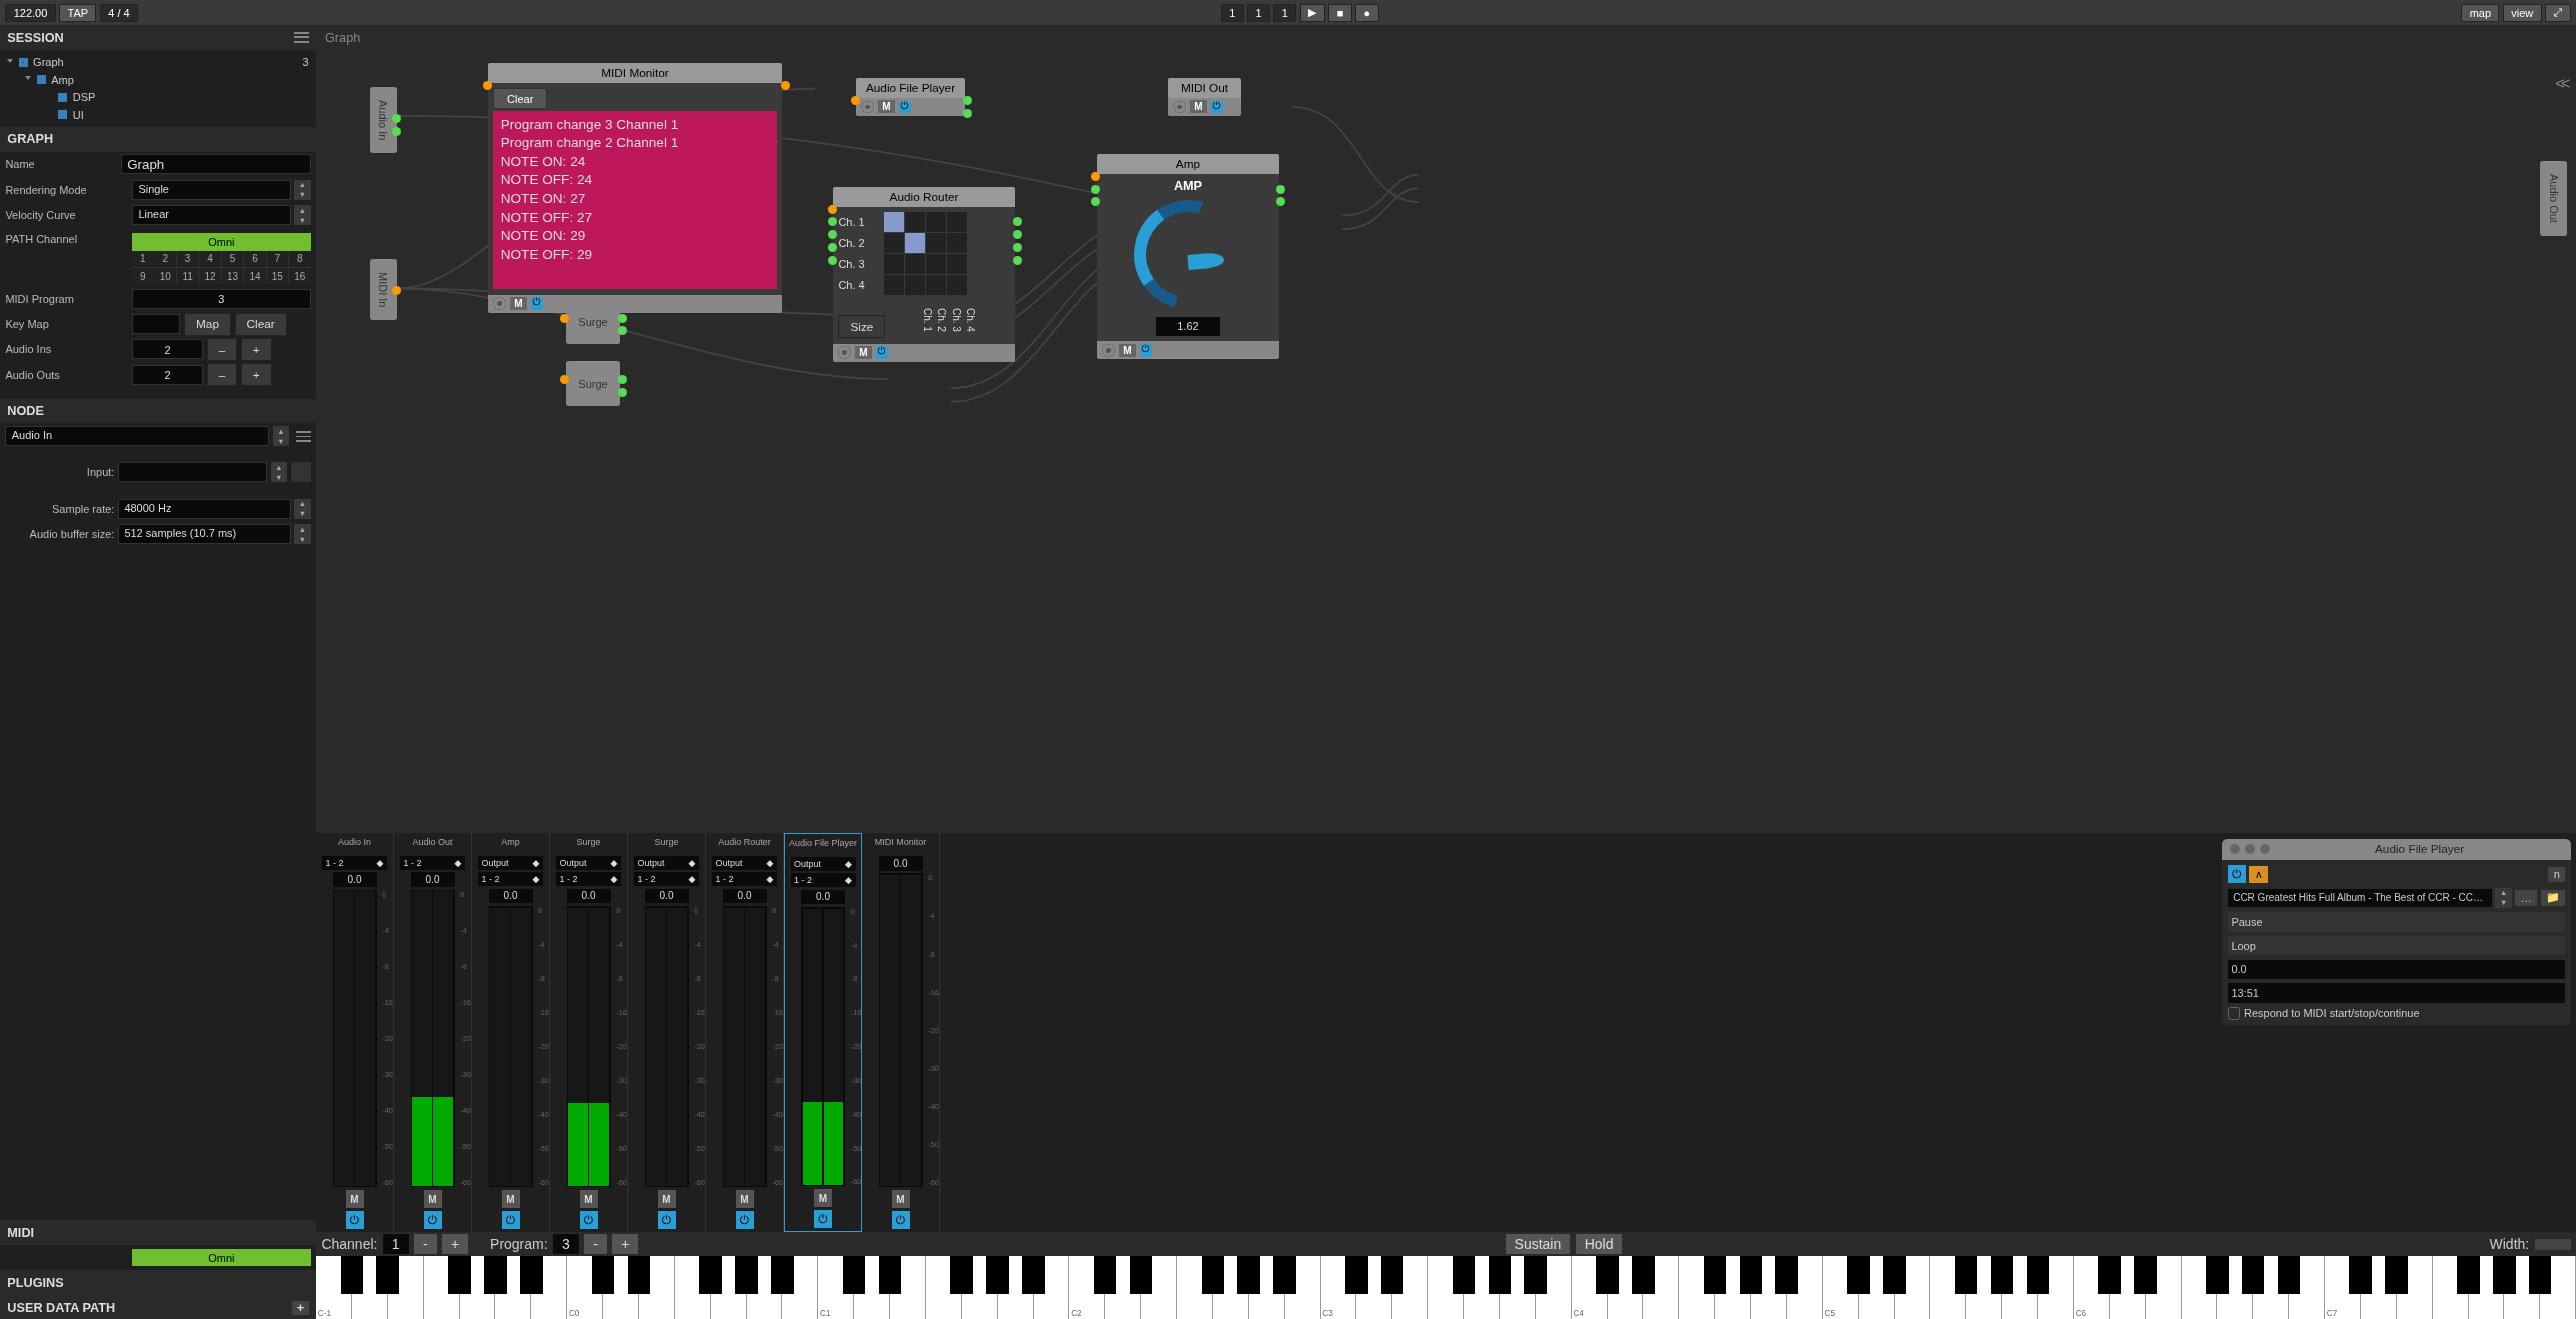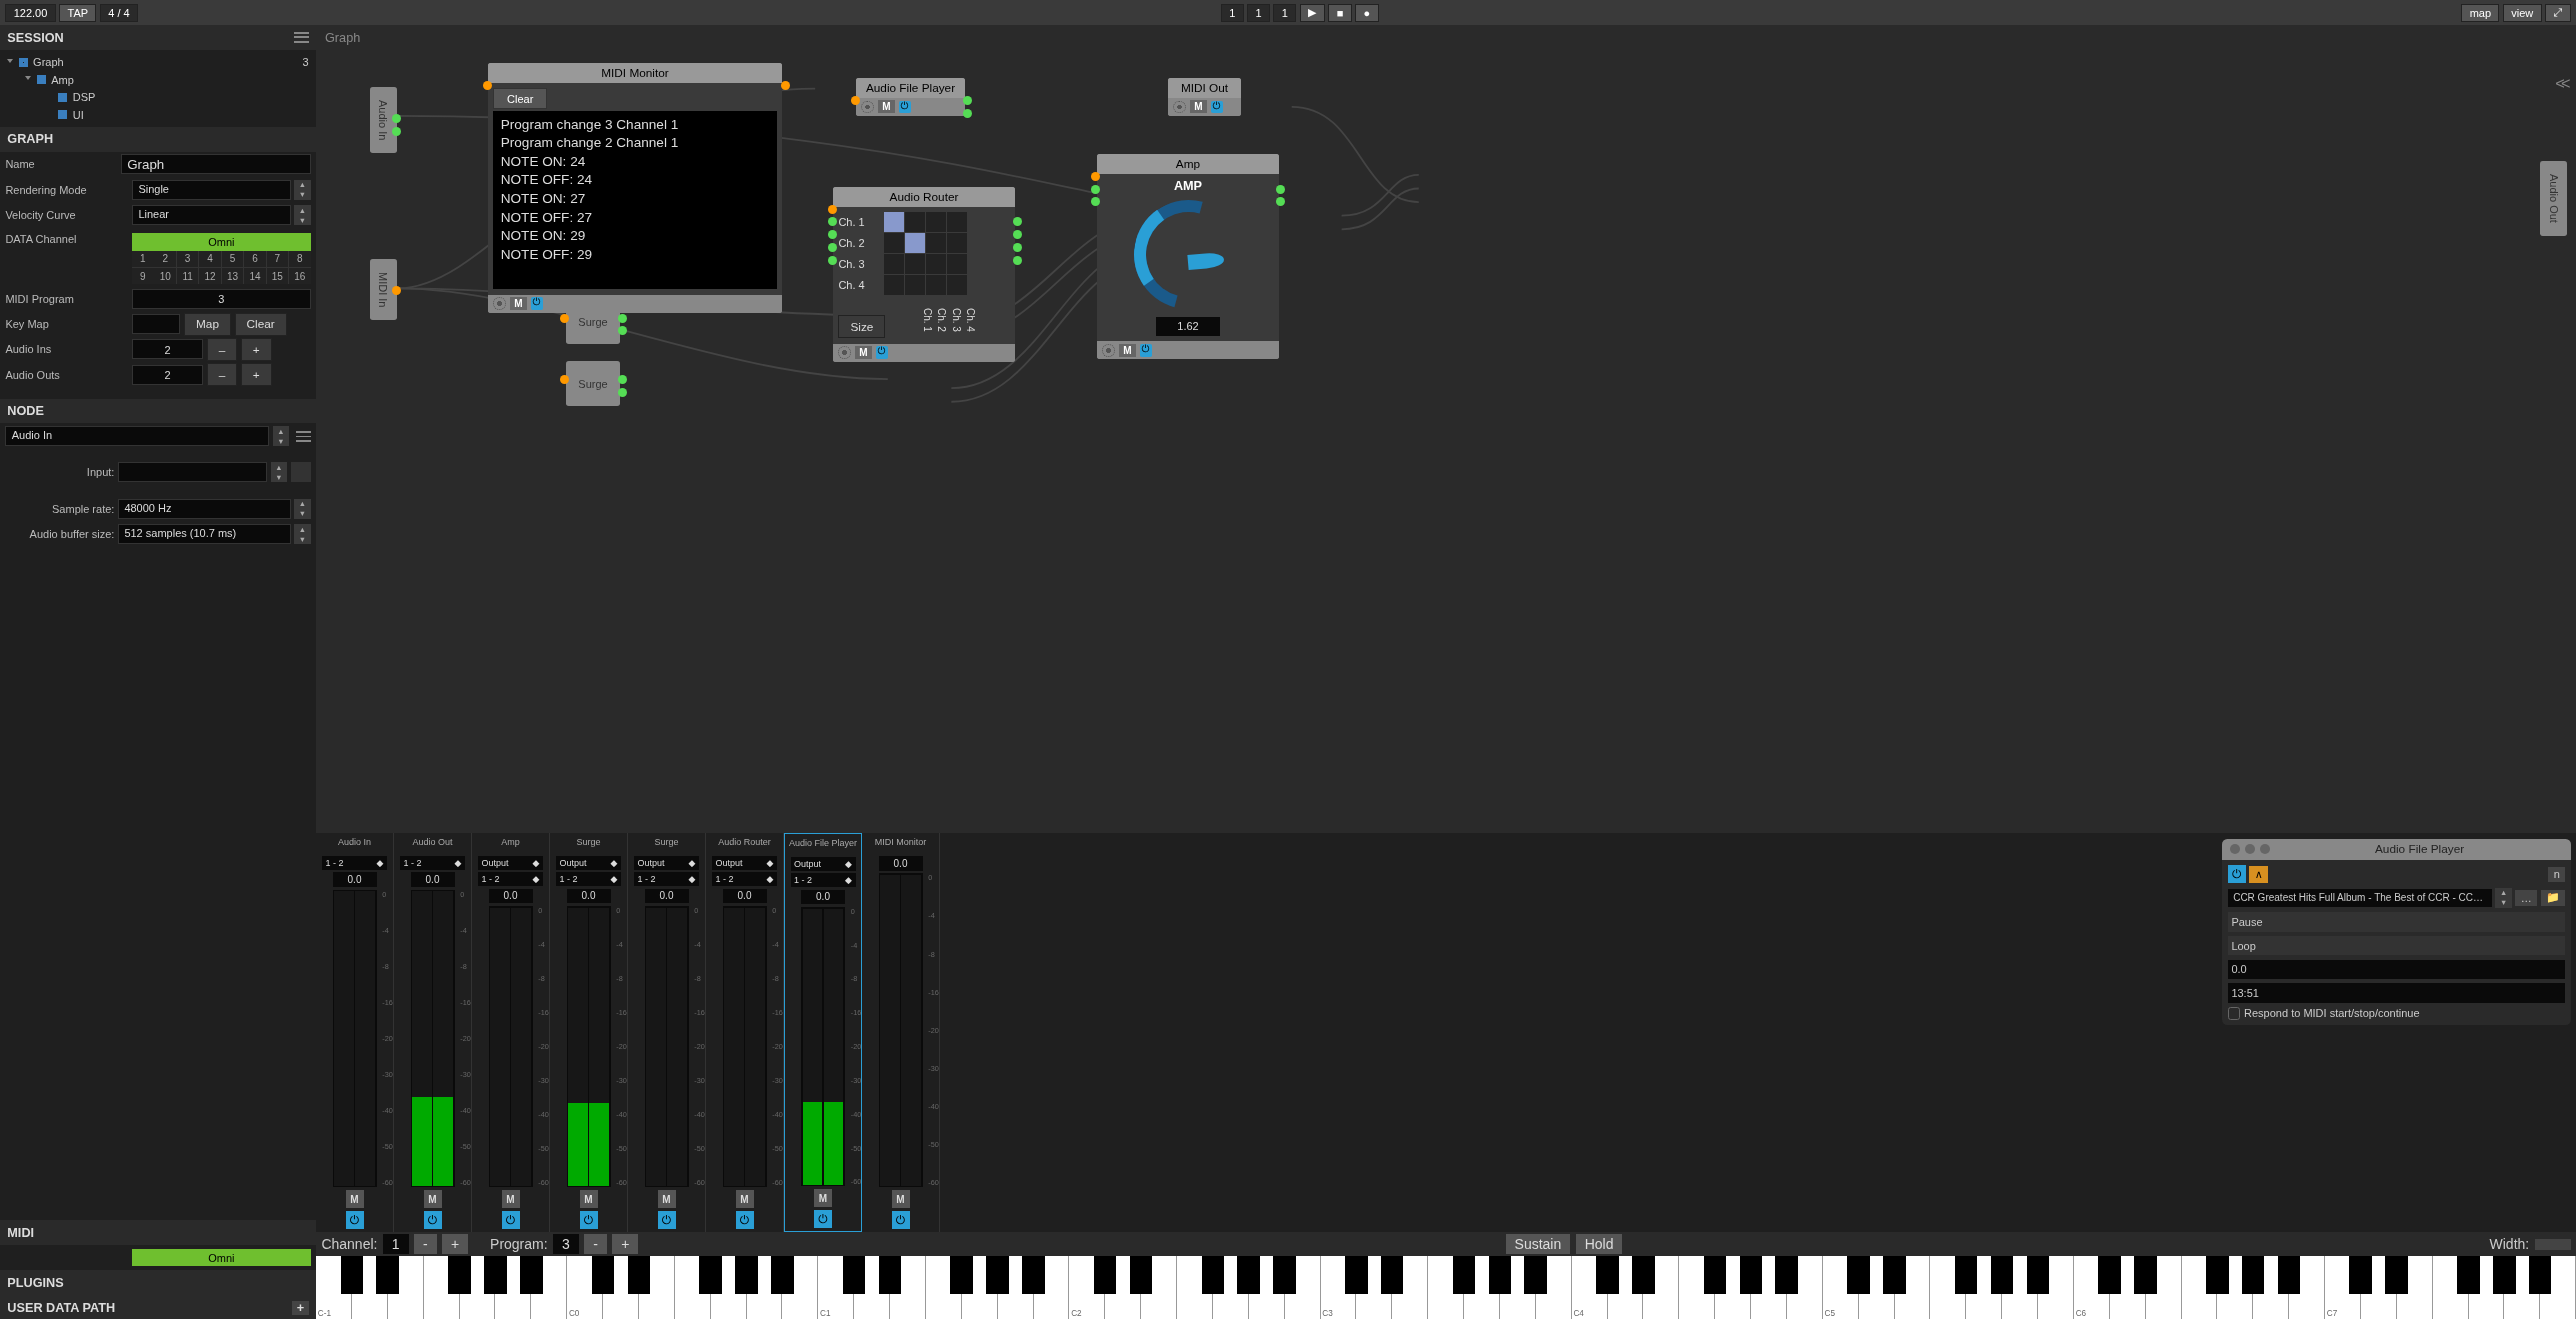--- a/index.html
+++ b/index.html
@@ -38,21 +38,21 @@
 .g-node-body { background: #3a3a3a; padding: 5.4px; }
 .g-node-footer { background: #888; padding: 2.7px 5.4px; display: flex; gap: 3.6px; align-items: center; border-radius: 0 0 2.7px 2.7px; }
 .gear { width: 12.7px; height: 12.7px; background: radial-gradient(circle, #555 30%, transparent 30%), #888; border-radius: 50%; border: 1.8px dotted #555; }
 .m-btn { background: #666; color: #fff; padding: 0.9px 4.5px; font-size: 10px; font-weight: bold; }
 .pwr { width: 12.7px; height: 12.7px; background: #2a9fd6; border-radius: 1.8px; position: relative; }
 .pwr::after { content: "⏻"; position: absolute; top: -0.9px; left: 1.8px; color: #000; font-size: 10px; }
 .io-node { writing-mode: vertical-rl; background: #888; color: #333; padding: 12.7px 7.3px; border-radius: 2.7px; font-size: 11px; }
 .port { width: 9px; height: 9px; border-radius: 50%; position: absolute; }
 .port.midi { background: #f90; }
 .port.audio { background: #5d5; }
-.monitor-log { background: #000000; color: #ddd; font-family: monospace; font-size: 13.6px; padding: 3.6px 7.3px; height: 178px; overflow: hidden; }
+.monitor-log { background: #be185d; color: #ddd; font-family: monospace; font-size: 13.6px; padding: 3.6px 7.3px; height: 178px; overflow: hidden; }
 .monitor-log div { padding: 1.8px 0; }
 .clear-btn { background: #555; color: #fff; padding: 3.6px 12.7px; border: 0.9px solid #333; margin-bottom: 1.8px; display: inline-block; }
 .router-grid { display: grid; grid-template-columns: 45px repeat(4, 20px); gap: 0.9px; }
 .router-cell { background: #222; height: 20px; }
 .router-cell.on { background: #8899cc; }
 .router-lbl { color: #ddd; font-size: 11px; display: flex; align-items: center; }
 .router-col-lbl { writing-mode: vertical-rl; font-size: 10px; color: #ddd; height: 36px; text-align: center; }
 .amp-dial { width: 109px; height: 109px; margin: 7.3px auto; position: relative; }
 .amp-arc { width: 100%; height: 100%; border-radius: 50%; border: 12.7px solid #1a5a8a; border-bottom-color: transparent; border-right-color: transparent; transform: rotate(-30deg); }
 .amp-arc2 { position: absolute; inset: 0; border-radius: 50%; border: 12.7px solid #2a9fd6; border-top-color: transparent; border-right-color: transparent; border-bottom-color: transparent; transform: rotate(10deg); }
@@ -156,21 +156,21 @@
       </div>
     <div class="prop-row">
         <div class="prop-label">Velocity Curve</div>
         <div class="prop-select">Linear</div>
         <div class="stepper">
           <div>▲</div>
           <div>▼</div>
         </div>
       </div>
     <div class="prop-row" style="height:auto; align-items:flex-start; padding-top:5.4px">
-      <div class="prop-label">DATA Channel</div>
+      <div class="prop-label">PATH Channel</div>
       <div style="flex:1">
         <div class="omni-btn">Omni</div>
         <div class="ch-grid" id="chgrid">
             <div class="ch-cell">1</div>
             <div class="ch-cell">2</div>
             <div class="ch-cell">3</div>
             <div class="ch-cell">4</div>
             <div class="ch-cell">5</div>
             <div class="ch-cell">6</div>
             <div class="ch-cell">7</div>

